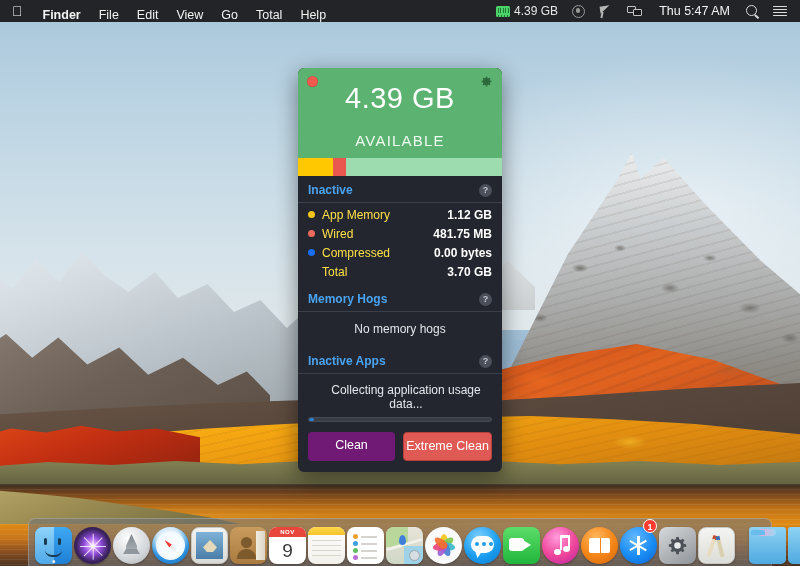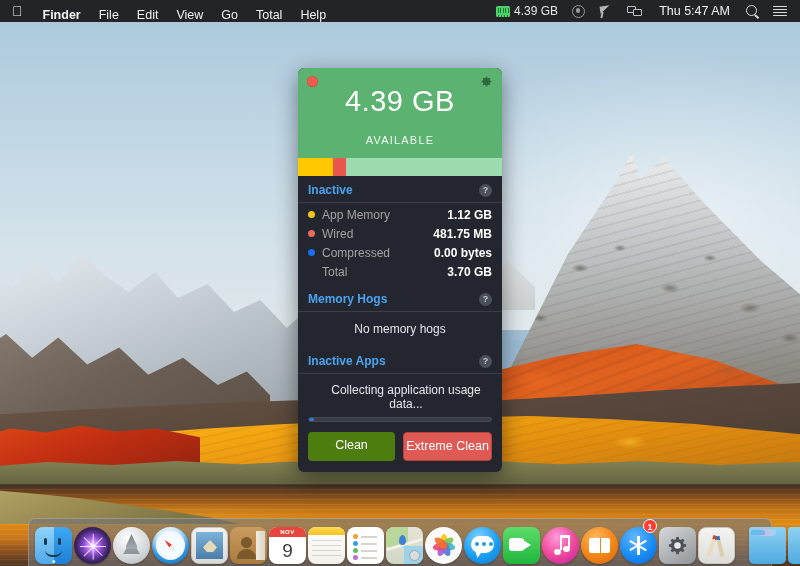--- a/index.html
+++ b/index.html
@@ -184,57 +184,57 @@
   .panel-head {
     background:#5cb270; height:90px; position:relative;
     display:flex; flex-direction:column; align-items:center; justify-content:center;
   }
   .p-close {
     position:absolute; left:9px; top:8px; width:11px; height:11px; border-radius:50%;
     background:#f15a4e; box-shadow:inset 0 0 0 .5px rgba(0,0,0,.18);
   }
   .p-gear { position:absolute; right:9px; top:7px; width:13px; height:13px; }
   .big-num { font-size:29px; font-weight:300; color:#fff; letter-spacing:.5px; line-height:1.05; margin-top:6px; }
-  .big-sub { font-size:11px; color:#f0fbf2; letter-spacing:1.2px; margin-top:18px; }
+  .big-sub { font-size:15px; color:#f0fbf2; letter-spacing:1.2px; margin-top:18px; }
 
   .membar { display:flex; height:18px; width:100%; background:#9ddcaf; }
   .membar .seg { height:100%; }
 
   .sec-head {
     display:flex; align-items:center; justify-content:space-between;
     padding:7px 10px 5px 10px;
     border-bottom:1px solid #3a3f49;
   }
   .sec-title { color:#4aa3f0; font-weight:bold; font-size:12px; }
   .qmark {
     width:13px; height:13px; border-radius:50%; background:#4a4f59; color:#c4c9d1;
     font-size:9px; line-height:13px; text-align:center; font-weight:bold;
   }
   .rowlist { padding:2px 0 4px 0; }
   .row { display:flex; align-items:center; padding:2.5px 10px; font-size:12px; }
   .dot { width:7px; height:7px; border-radius:50%; margin-right:7px; flex:0 0 auto; }
   .dot.blank { background:transparent; }
-  .rlabel { color:#a3a3a3; }
+  .rlabel { color:#fde047; }
   .rvalue { margin-left:auto; font-weight:bold; color:#ffffff; }
 
   .centered-note { text-align:center; padding:10px 10px 11px 10px; color:#e3e6ea; font-size:12px; }
   .inactive-note { text-align:center; padding:9px 10px 4px 10px; color:#e3e6ea; font-size:12px;margin-left:12px; }
 
   .progress {
     margin:2px 10px 0 10px; height:5px; border-radius:2.5px;
     background:#383d46; border:1px solid #454b55; overflow:hidden;
   }
   .progress > i { display:block; height:100%; background:#2b7fd4; border-radius:2.5px; }
 
   .btnrow { display:flex; gap:8px; padding:10px 10px 11px 10px; }
   .btn {
     flex:1; text-align:center; padding:6px 0 7px 0; border-radius:4px;
     font-size:12.5px; color:#fff; cursor:pointer;
   }
-  .btn.primary { background:#4d7c0f; }
+  .btn.primary { background:#701a75; }
   .btn.danger { background:#e05a55; border:1px solid #b8413c; }
 
   
   .dock {
     position:absolute; left:28px; bottom:0; width:744px; height:48px;
     background:rgba(118,118,118,.62);
     border-radius:7px 7px 0 0;
     border:1px solid rgba(255,255,255,.22); border-bottom:none;
     display:flex; align-items:flex-end; padding:3px 6px 2px 6px; gap:2px;
   }

